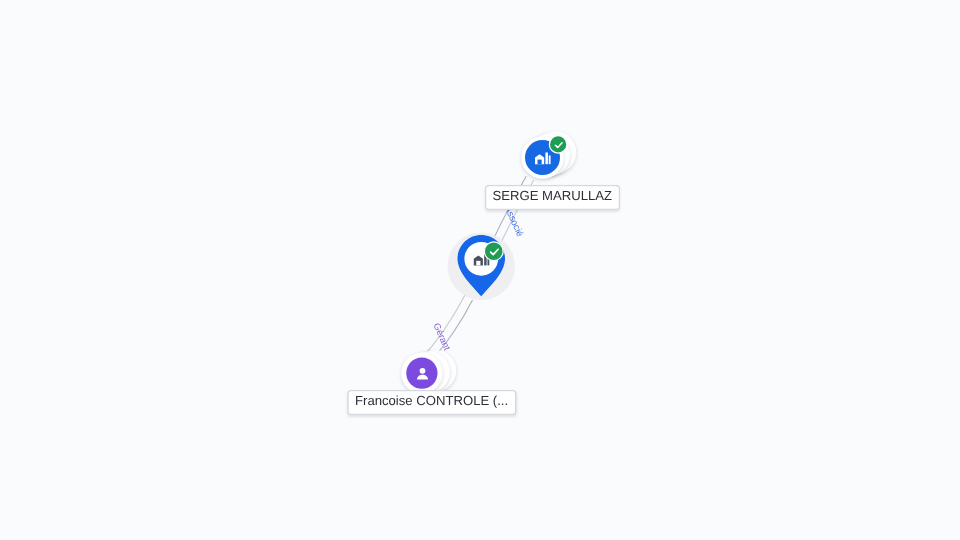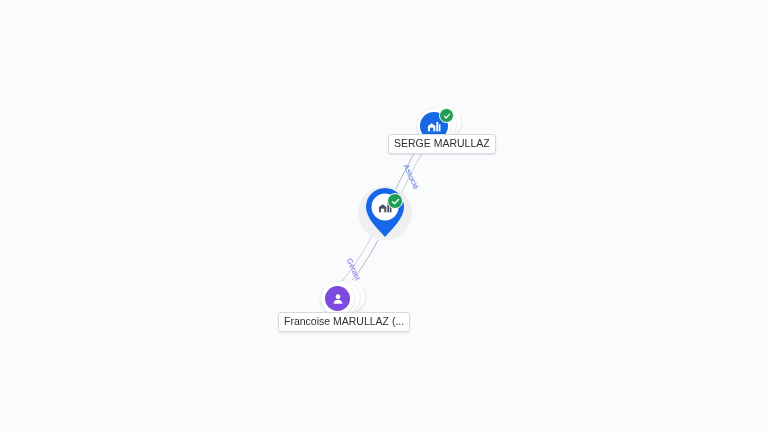--- a/index.html
+++ b/index.html
@@ -138,21 +138,21 @@
     border-radius: 3px;
     color: #2b2f36;
     font-size: 10.5px;
     line-height: 13px;
     padding: 2px 5px 3px 5px;
     white-space: nowrap;
     box-shadow: 0 1px 2px rgba(40,50,70,0.12);
   }
   #label-serge {
     left: 388px;
-    top: 134px;
+    top: 148px;
   }
   #label-francoise {
     left: 278px;
     top: 312px;
   }
   #label-ccps {
     position: absolute;
     left: 249px;
     top: 235px;
     background: #1566e8;
@@ -253,15 +253,15 @@
     <div class="stack stack-a"></div>
     <div class="stack stack-b"></div>
     <div class="stack stack-c"></div>
     <div class="disc">
       <svg width="14" height="14" viewBox="0 0 24 24" xmlns="http://www.w3.org/2000/svg">
         <circle cx="12" cy="8" r="4" fill="#ffffff"></circle>
         <path d="M4.5 20 C4.5 15.6 7.9 13.2 12 13.2 C16.1 13.2 19.5 15.6 19.5 20 Z" fill="#ffffff"></path>
       </svg>
     </div>
   </div>
-  <div class="node-label" id="label-francoise">Francoise MARULLAZ (...</div>
+  <div class="node-label" id="label-francoise">Francoise CONTROLE (...</div>
 
 </div>
 
 </body></html>

